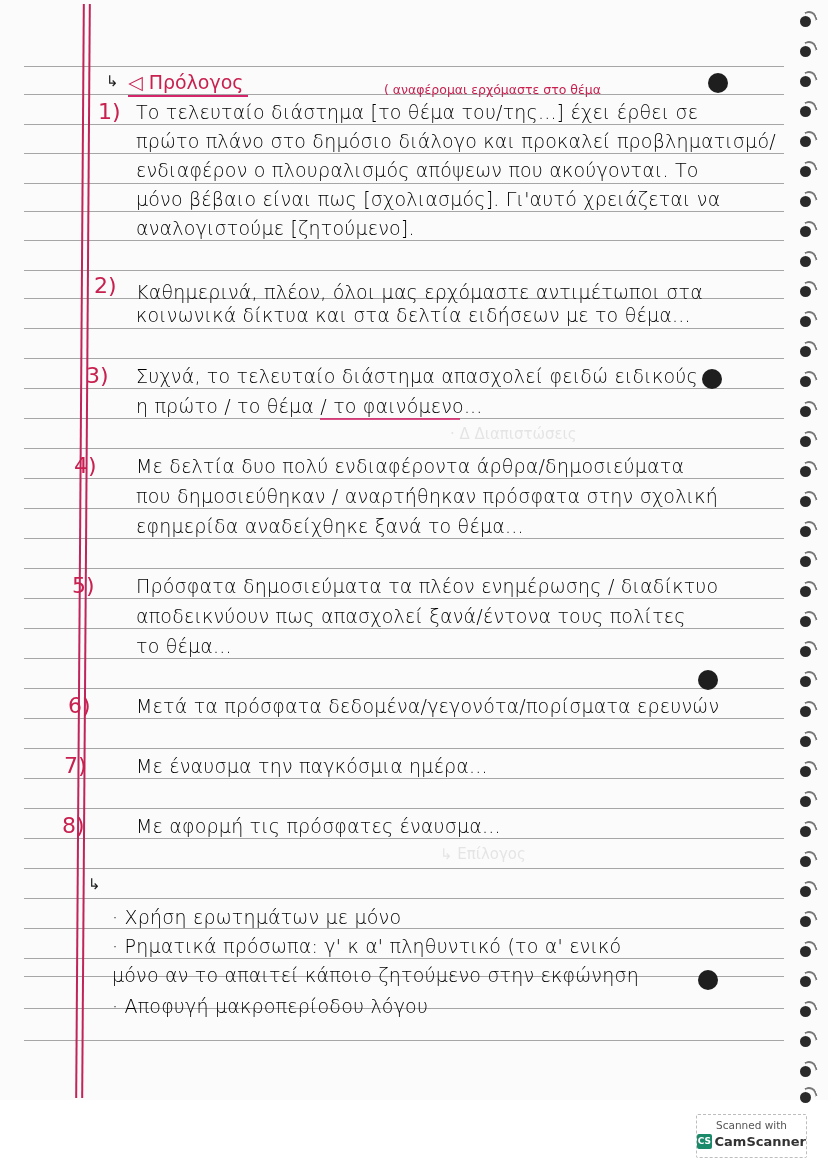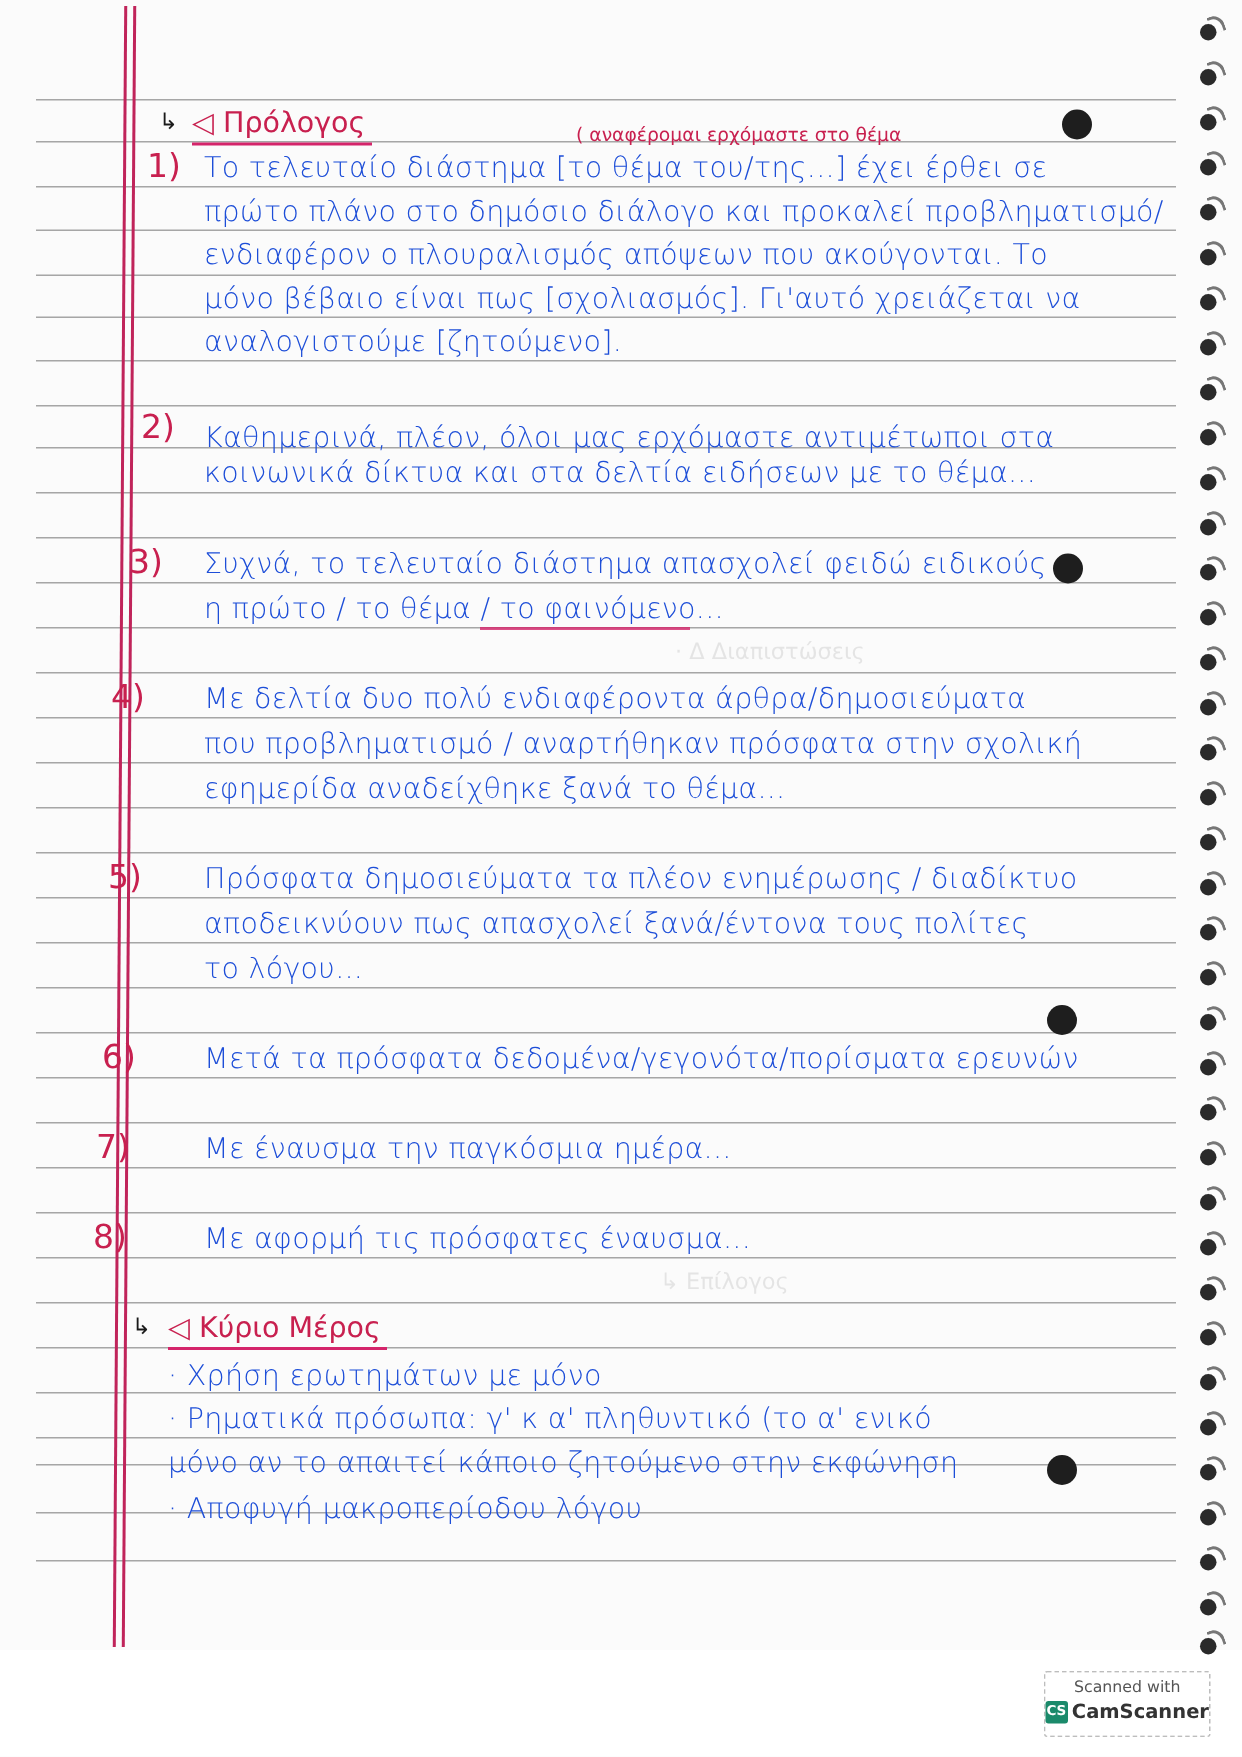--- a/index.html
+++ b/index.html
@@ -32,21 +32,21 @@
     border-right: 2px solid #777; border-top: 2px solid #777;
     border-radius: 0 8px 0 0; transform: rotate(-20deg);
   }
   .hole {
     position: absolute; width: 20px; height: 20px; border-radius: 50%;
     background: #1e1e1e;
   }
   .hw {
     position: absolute; left: 136px;
     font-family: "DejaVu Sans", sans-serif; font-size: 19px;
-    color: #1d4ed8; white-space: nowrap; letter-spacing: 0.2px;
+    color: #000000; white-space: nowrap; letter-spacing: 0.2px;
     line-height: 28px; font-weight: 300;
   }
   .num {
     position: absolute; font-size: 22px; color: #c8204f; line-height: 28px;
     font-family: "DejaVu Sans", sans-serif;
   }
   .arrow {
     position: absolute; left: 106px; font-size: 15px; color: #1a1a1a; line-height: 24px;
   }
   .heading {
@@ -302,48 +302,47 @@
   <div>
     <span class="num" style="left:86px; top:362px">3)</span>
     <span class="hw" style="top:362px">Συχνά, το τελευταίο διάστημα απασχολεί φειδώ ειδικούς</span>
     <span class="hw" style="top:392px">η πρώτο / το θέμα / το φαινόμενο...</span>
     <div class="pink-underline" style="left:320px; top:418px; width:140px"></div>
   </div>
 
   <div>
     <span class="num" style="left:74px; top:452px">4)</span>
     <span class="hw" style="top:452px">Με δελτία δυο πολύ ενδιαφέροντα άρθρα/δημοσιεύματα</span>
-    <span class="hw" style="top:482px">που προβληματισμό / αναρτήθηκαν πρόσφατα στην σχολική</span>
+    <span class="hw" style="top:482px">που δημοσιεύθηκαν / αναρτήθηκαν πρόσφατα στην σχολική</span>
     <span class="hw" style="top:512px">εφημερίδα αναδείχθηκε ξανά το θέμα...</span>
   </div>
 
   <div>
     <span class="num" style="left:72px; top:572px">5)</span>
     <span class="hw" style="top:572px">Πρόσφατα δημοσιεύματα τα πλέον ενημέρωσης / διαδίκτυο</span>
     <span class="hw" style="top:602px">αποδεικνύουν πως απασχολεί ξανά/έντονα τους πολίτες</span>
-    <span class="hw" style="top:632px">το λόγου...</span>
+    <span class="hw" style="top:632px">το θέμα...</span>
   </div>
 
   <div>
     <span class="num" style="left:68px; top:692px">6)</span>
     <span class="hw" style="top:692px">Μετά τα πρόσφατα δεδομένα/γεγονότα/πορίσματα ερευνών</span>
   </div>
 
   <div>
     <span class="num" style="left:64px; top:752px">7)</span>
     <span class="hw" style="top:752px">Με έναυσμα την παγκόσμια ημέρα...</span>
   </div>
 
   <div>
     <span class="num" style="left:62px; top:812px">8)</span>
     <span class="hw" style="top:812px">Με αφορμή τις πρόσφατες έναυσμα...</span>
   </div>
 
   <span class="arrow" style="left:88px; top:872px">↳</span>
-  <span class="heading" style="left:112px; top:872px">◁ Κύριο Μέρος</span>
 
   <div>
     <span class="hw" style="left:112px; top:903px">· Χρήση ερωτημάτων με μόνο</span>
     <span class="hw" style="left:112px; top:932px">· Ρηματικά πρόσωπα: γ' κ α' πληθυντικό (το α' ενικό</span>
     <span class="hw" style="left:112px; top:961px">  μόνο αν το απαιτεί κάποιο ζητούμενο στην εκφώνηση</span>
     <span class="hw" style="left:112px; top:992px">· Αποφυγή μακροπερίοδου λόγου</span>
   </div>
 </div>
 
 <div class="cs-badge">

